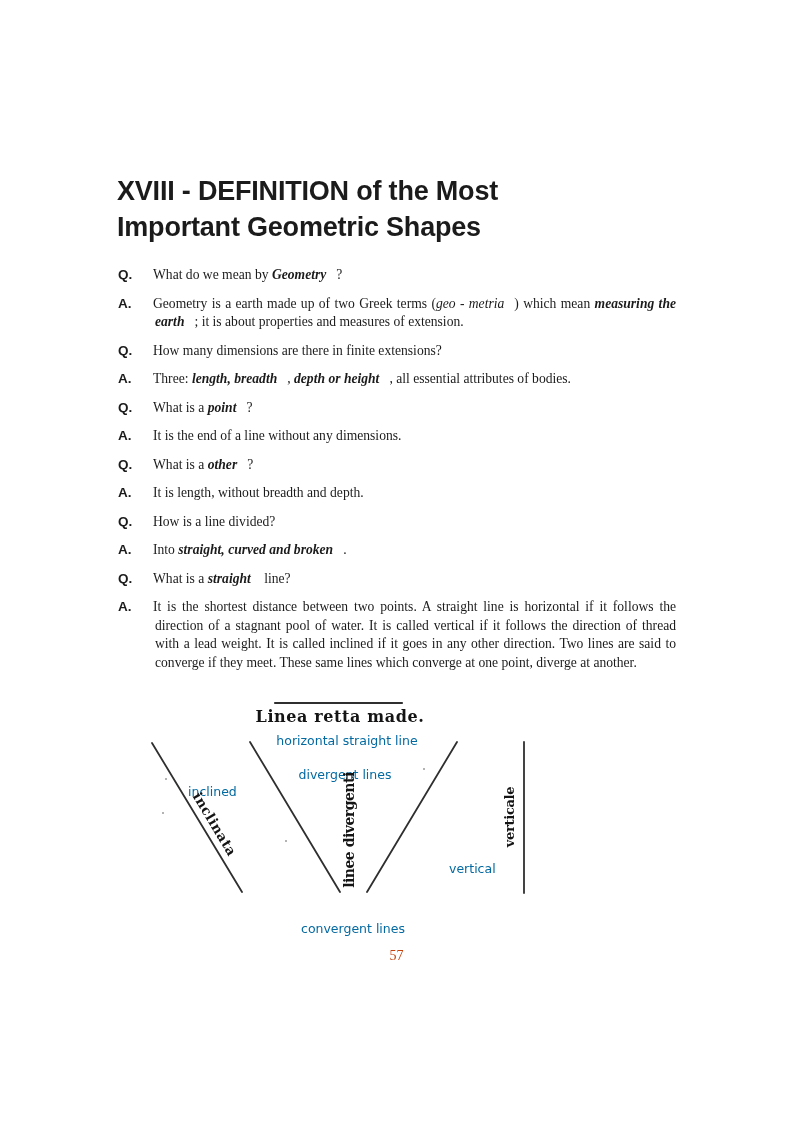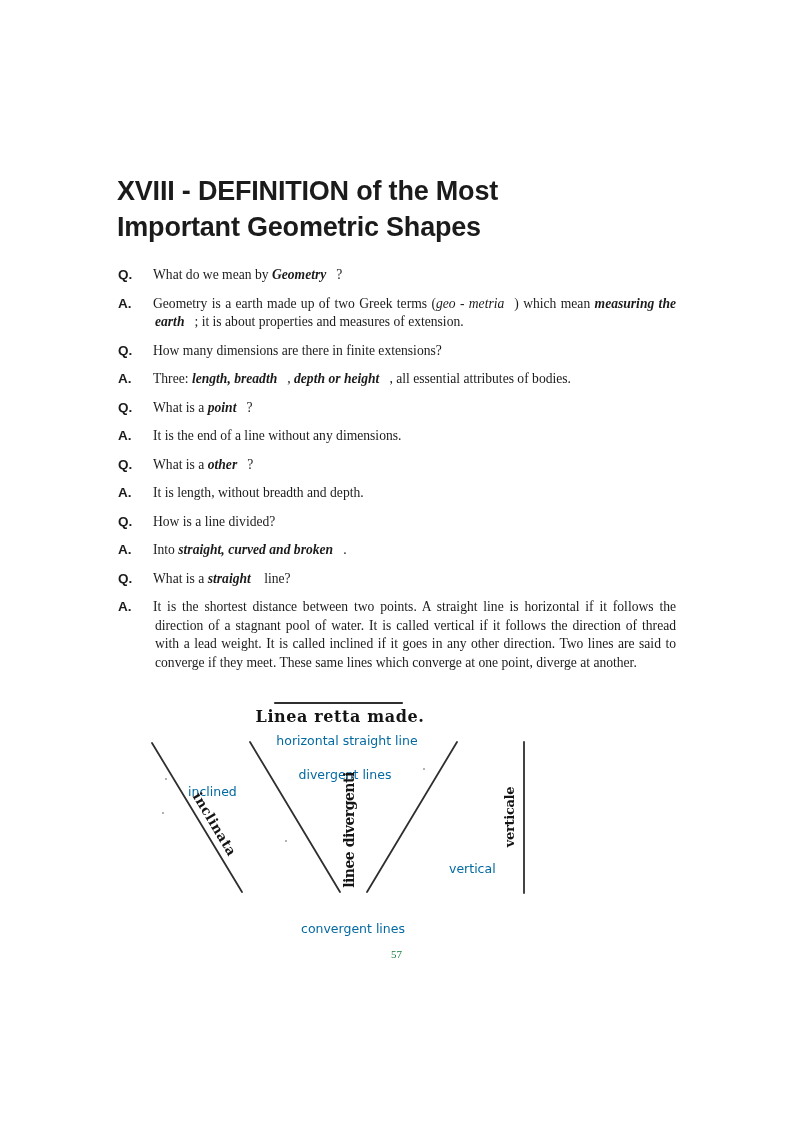--- a/index.html
+++ b/index.html
@@ -64,21 +64,21 @@
   .convergent-en { left: 223px; top: 178px; transform: translateX(-50%); margin-top: 48px; }
   .inclined-en { left: 58px; top: 89px; }
   .inclined-it { left: 85px; top: 129px; transform: translate(-50%,-50%) rotate(59deg); font-size: 13.5px; letter-spacing: 0.5px; }
   .vertical-it { left: 379px; top: 122px; transform: translate(-50%,-50%) rotate(-90deg); font-size: 13px; letter-spacing: -0.3px; }
   .vertical-en { left: 319px; top: 166px; }
   .speck { position: absolute; width: 2px; height: 2px; border-radius: 50%; background: #9a9a9a; }
 
   
   .page-number {
     position: absolute; top: 948px; left: 0; width: 793px;
-    text-align: center; font-size: 11px; color: #15803d;
+    text-align: center; font-size: 14px; color: #c2410c;
   }
 </style>
 </head>
 <body>
 
 <div class="page">
 
   <h1 class="title">
     <span class="title-line">XVIII - DEFINITION of the Most</span>
     <span class="title-line">Important Geometric Shapes</span>

